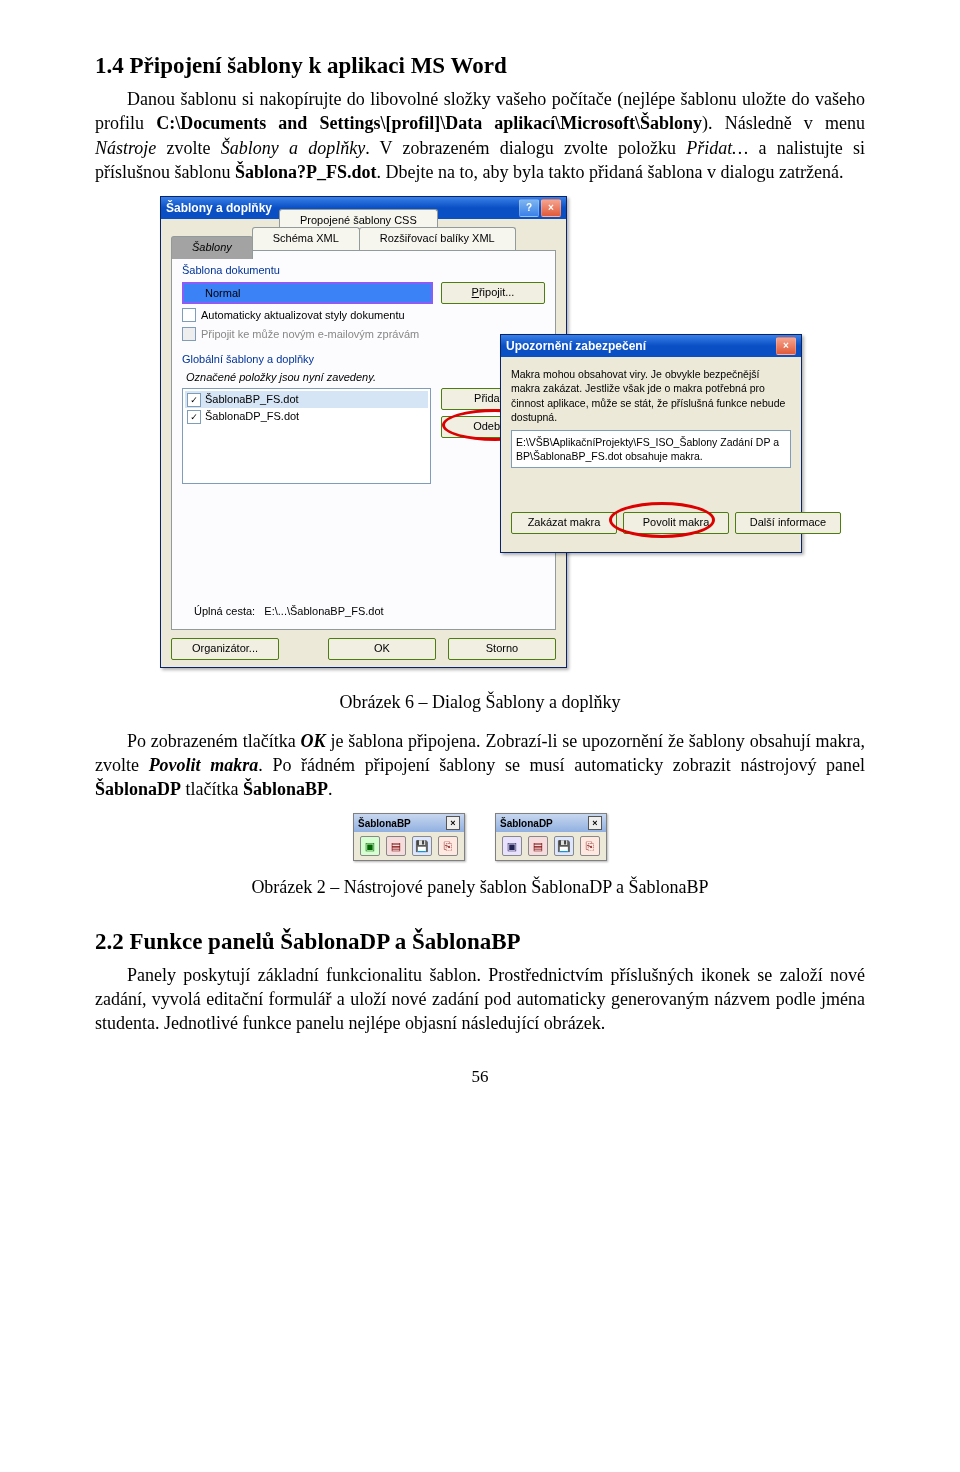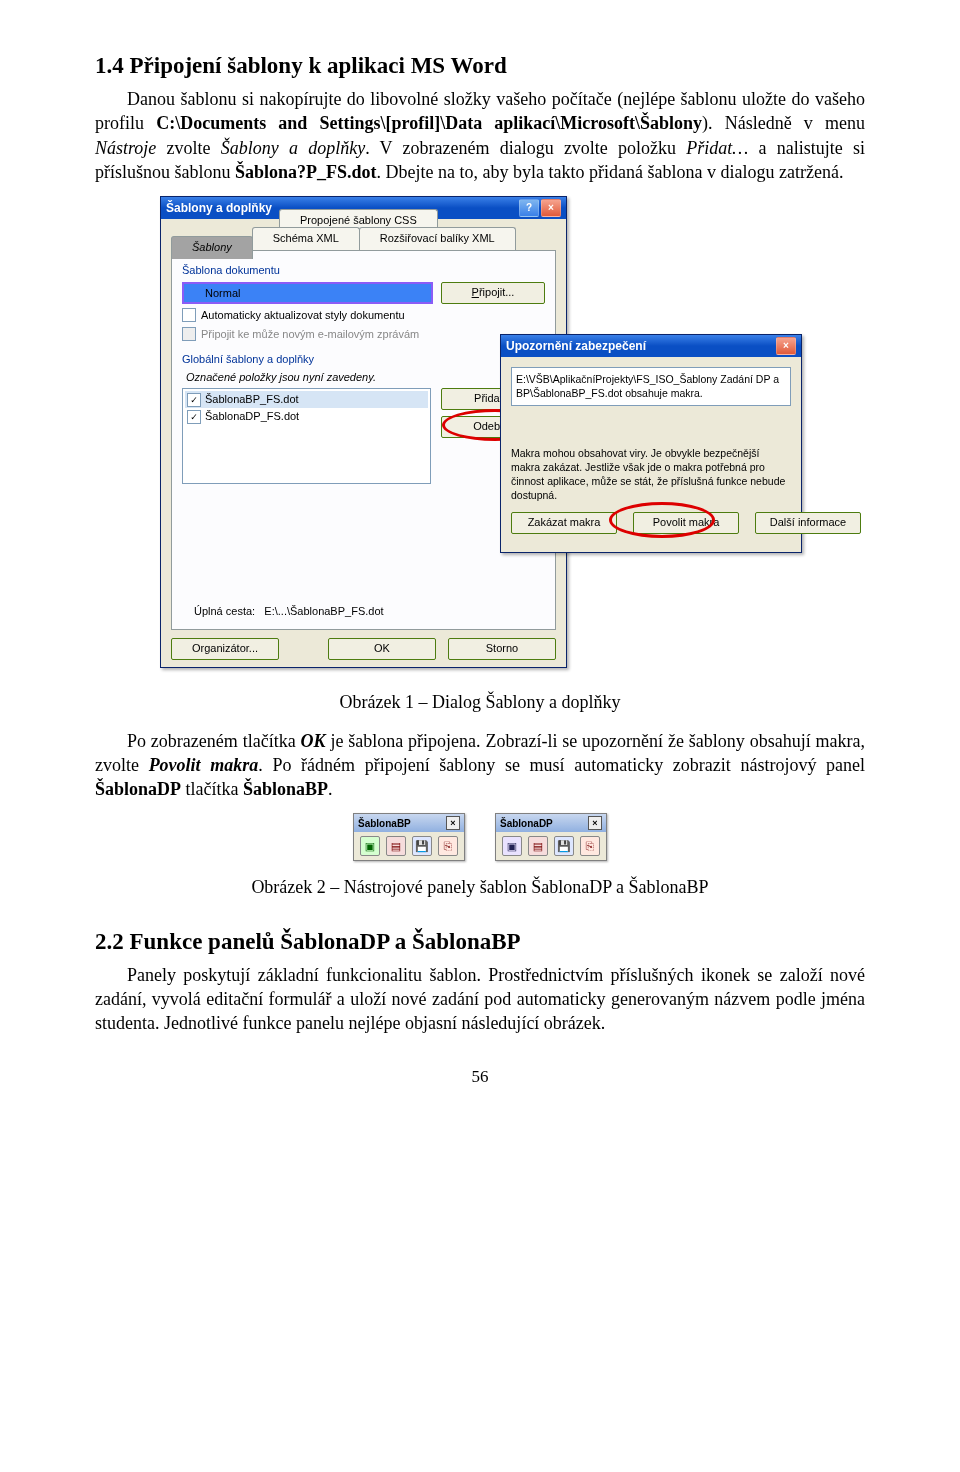--- a/index.html
+++ b/index.html
@@ -131,21 +131,21 @@
   .sec {
     left: 340px; top: 128px; width: 300px; margin-top: 10px;
   }
   .sec .body {
     background:#ece9d8;
     color:#000;
     font-size:10.5px;
     padding:10px 10px 10px 10px;
   }
   .sec .btnrow {
-    display:flex;justify-content:space-around;padding:4px 0 8px 0;gap:16px;align-items:flex-end;
+    display:flex;justify-content:space-around;padding:4px 0 8px 0;gap:6px;align-items:flex-end;
   }
   .sec .wbtn { min-width:88px; }
   
   .tbars {
     display:flex; gap:30px; justify-content:center; margin:12px 0 4px 0;
     font-family: Tahoma, Arial, sans-serif; font-size:10px;
   }
   .tbar {
     border:1px solid #808080; background:#ece9d8; display:flex; flex-direction:column;
     box-shadow: 1px 1px 2px rgba(0,0,0,.3);
@@ -238,33 +238,33 @@
   </div>
 
   <div class="win sec">
     <div class="titlebar">
       <span>Upozornění zabezpečení</span>
       <div class="titlebtns">
           <div class="tbtn">×</div>
         </div>
     </div>
     <div class="body">
+      <div style="margin-bottom:6px;">Makra mohou obsahovat viry. Je obvykle bezpečnější makra zakázat. Jestliže však jde o makra potřebná pro činnost aplikace, může se stát, že příslušná funkce nebude dostupná.</div>
       <div style="background:#fff;border:1px solid #7f9db9;padding:4px;margin-bottom:40px;">E:\VŠB\AplikačníProjekty\FS_ISO_Šablony  Zadání DP a BP\ŠablonaBP_FS.dot obsahuje makra.</div>
-      <div style="margin-bottom:6px;">Makra mohou obsahovat viry. Je obvykle bezpečnější makra zakázat. Jestliže však jde o makra potřebná pro činnost aplikace, může se stát, že příslušná funkce nebude dostupná.</div>
       <div class="btnrow" style="position:relative;">
         <div class="wbtn">Zakázat makra</div>
         <div class="wbtn">Povolit makra</div>
         <div class="wbtn">Další informace</div>
         <div class="ellipse-red" style="left:98px;top:-6px;width:100px;height:30px;"></div>
       </div>
     </div>
   </div>
 </div>
 
-<p class="caption">Obrázek 1 – Dialog Šablony a doplňky</p>
+<p class="caption">Obrázek 6 – Dialog Šablony a doplňky</p>
 
 <p class="indent">
   <span>Po zobrazeném tlačítka </span><b><i>OK</i></b><span> je šablona připojena. Zobrazí-li se upozornění že šablony obsahují makra, zvolte </span><b><i>Povolit makra</i></b><span>. Po řádném připojení šablony se musí automaticky zobrazit nástrojový panel </span><b>ŠablonaDP</b><span> tlačítka </span><b>ŠablonaBP</b><span>.</span>
 </p>
 
 <div class="tbars">
   <div class="tbar">
     <div class="tbarhead">
       <span>ŠablonaBP</span>
       <div class="xbtn">×</div>

